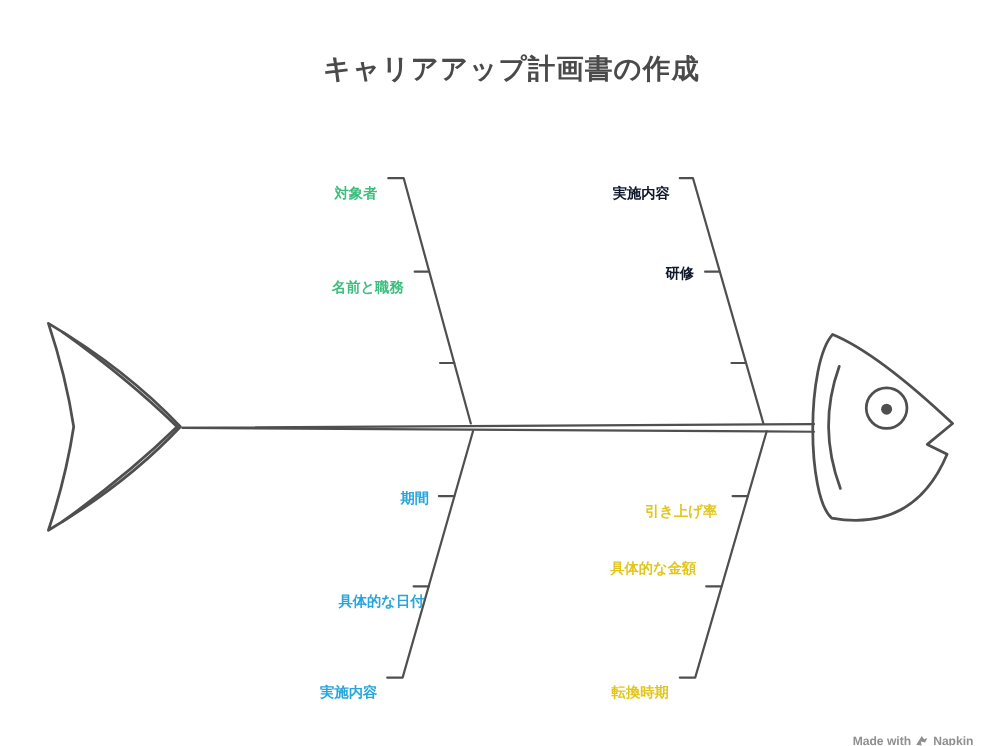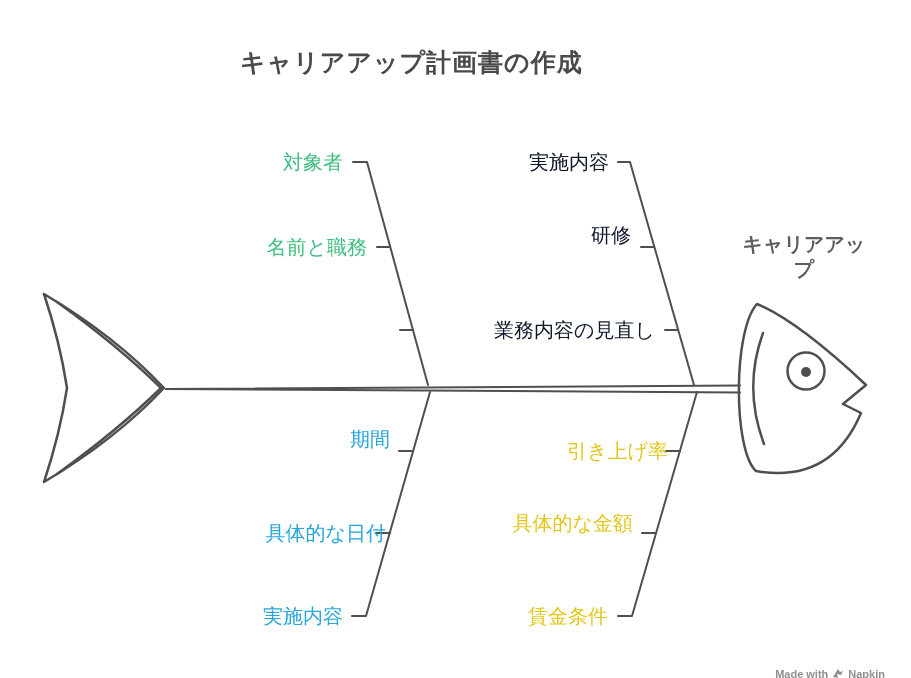--- a/index.html
+++ b/index.html
@@ -8,32 +8,34 @@
     width: 911px;
     height: 678px;
     background: #ffffff;
     font-family: "Liberation Sans", "DejaVu Sans", sans-serif;
     overflow: hidden;
   }
   .layer { position: absolute; left: 0; top: 0; }
   .title {
     position: absolute;
     left: 240px; top: 46px; width: 450px;
+    text-align: center;
     font-size: 25px;
     font-weight: 700;
     color: #4A4A4A;
     letter-spacing: 1px;
   }
   .label {
     position: absolute;
-    font-size: 20px;
-    font-weight: 400;
+    font-size: 13px;
+    font-weight: 700;
     white-space: nowrap;
     text-align: right;
     line-height: 22px;
+    margin-top: 14px;
   }
   .green  { color: #3EBE7E; }
   .lime   { color: #0f172a; }
   .cyan   { color: #27A6DB; }
   .yellow { color: #E3C61B; }
   .head-label {
     position: absolute;
     left: 733px; top: 232px; width: 142px;
     text-align: center;
     font-size: 20px;
@@ -91,37 +93,35 @@
       <path d="M757,304 Q798,321 866,385 L843,404 L861,413 Q831,484 756,471 C733,450 733,330 757,304 Z"></path>
       <path d="M763,333 Q743,388 764,444"></path>
       <circle cx="806" cy="371" r="18.5"></circle>
       <circle cx="806" cy="372" r="5" fill="#4F4F4F" stroke="none"></circle>
     </g>
   </svg>
 
   <div class="title">キャリアアップ計画書の作成</div>
 
   <div class="head-label">
-    <div>キャリアアップ</div>
   </div>
 
   <div class="label green" style="right:568px; top:151px;">対象者</div>
   <div class="label green" style="right:544px; top:236px;">名前と職務</div>
 
   <div class="label lime" style="right:302px; top:151px;">実施内容</div>
   <div class="label lime" style="right:280px; top:224px;">研修</div>
-  <div class="label lime" style="right:256px; top:319px;">業務内容の見直し</div>
 
   <div class="label cyan" style="right:521px; top:428px;">期間</div>
   <div class="label cyan" style="right:525px; top:522px;">具体的な日付</div>
   <div class="label cyan" style="right:568px; top:605px;">実施内容</div>
 
-  <div class="label yellow" style="right:243px; top:440px;text-align:center;">引き上げ率</div>
-  <div class="label yellow" style="right:278px; top:512px;">具体的な金額</div>
-  <div class="label yellow" style="right:303px; top:605px;">賃金条件</div>
+  <div class="label yellow" style="right:259px; top:440px;text-align:center;">引き上げ率</div>
+  <div class="label yellow" style="right:278px; top:492px;">具体的な金額</div>
+  <div class="label yellow" style="right:303px; top:605px;">転換時期</div>
 
   <div class="watermark">
     <span>Made with</span>
     <svg width="12" height="12" viewBox="0 0 12 12">
       <path d="M1,9 L6,1 L8,4 L11,3 L9,7 L5,6 L6,10 Z" fill="#8F8F8F"></path>
     </svg>
     <span>Napkin</span>
   </div>
 
 </div>

